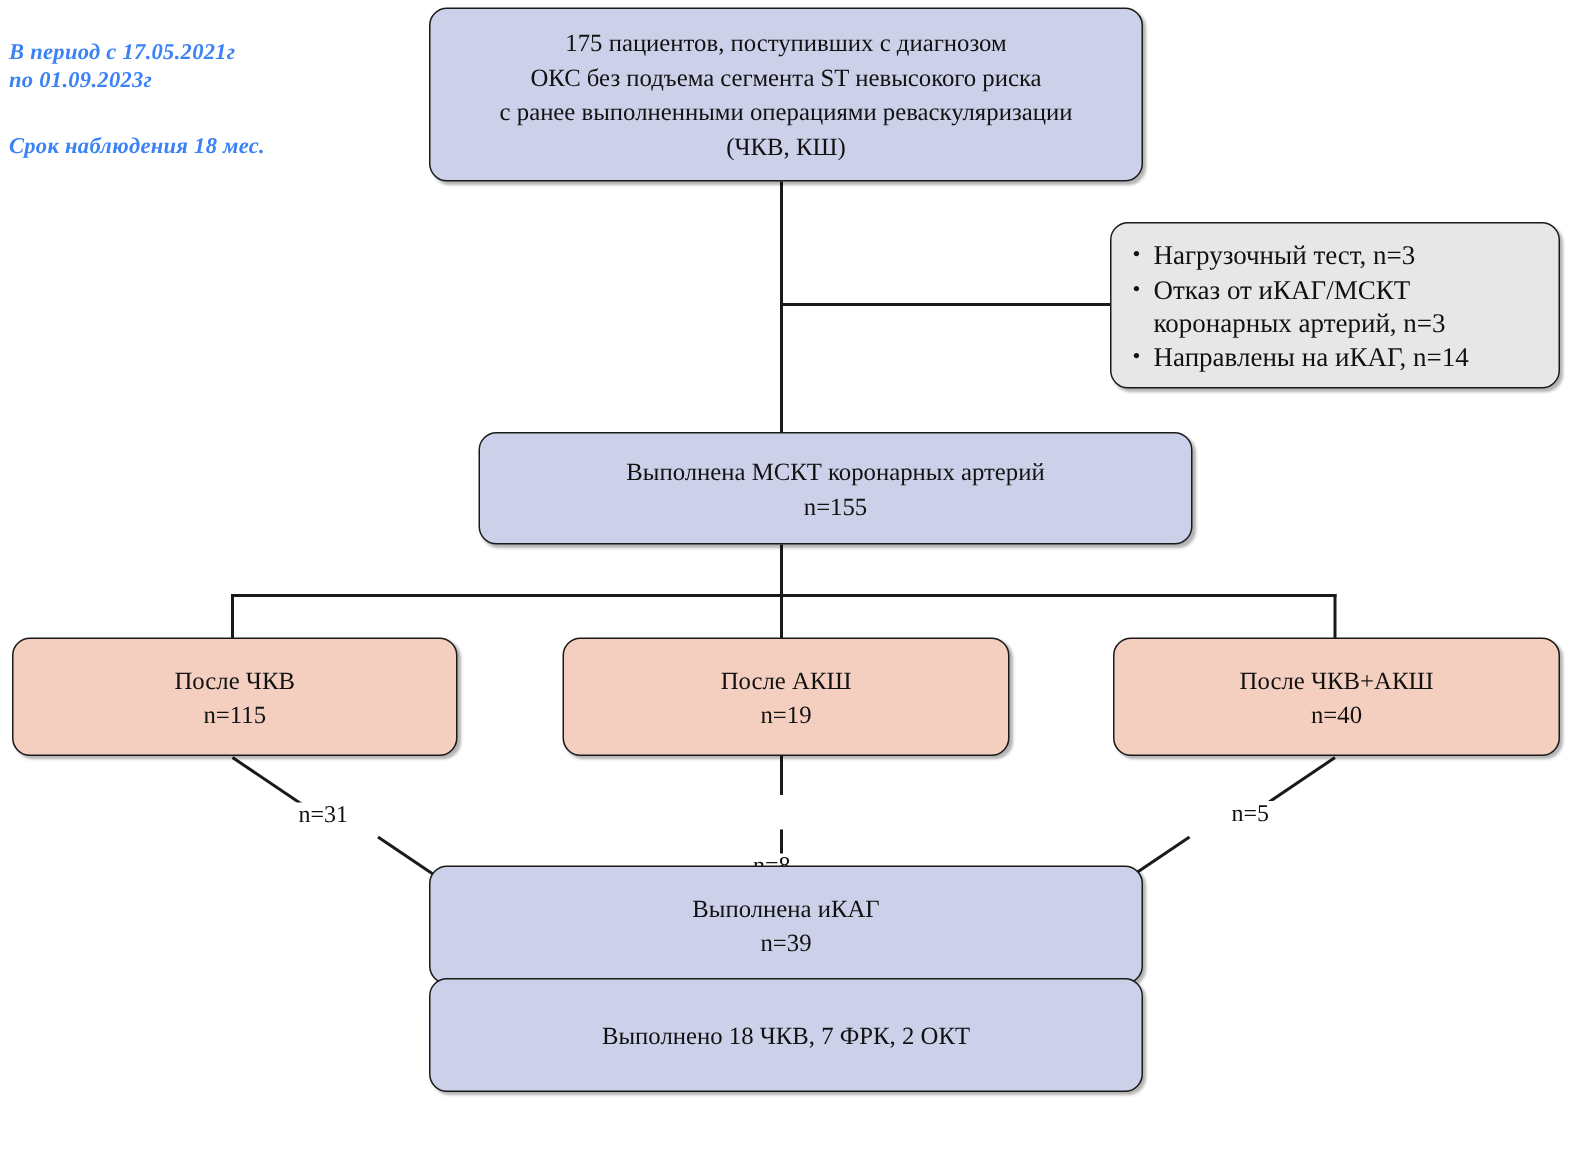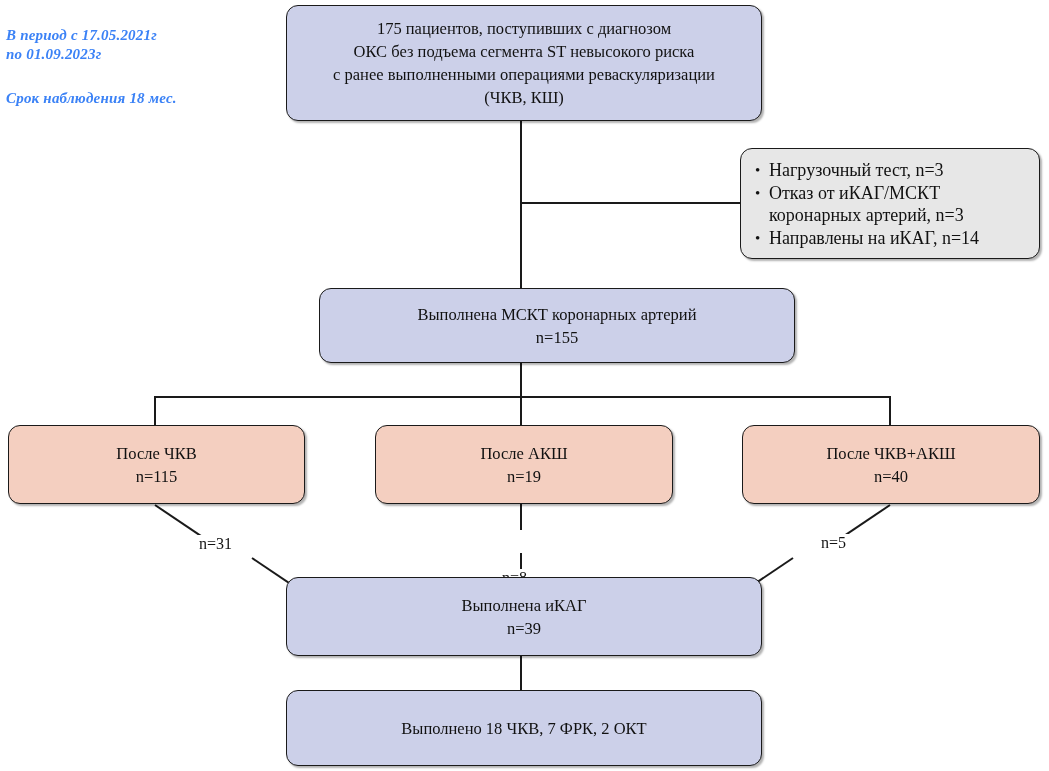--- a/index.html
+++ b/index.html
@@ -59,21 +59,21 @@
   .node .line { display: block; white-space: nowrap; }
 
   
   #box-cohort      { left: 286px; top: 5px;   width: 476px; height: 116px; }
   #box-exclusions  { left: 740px; top: 148px; width: 300px; height: 111px; font-size: 15.5px; line-height: 22px; }
   #box-msct        { left: 286px; top: 288px; width: 476px; height: 75px; margin-left: 33px; }
   #box-pci         { left: 8px;   top: 425px; width: 297px; height: 79px; }
   #box-cabg        { left: 375px; top: 425px; width: 298px; height: 79px; }
   #box-pcicabg     { left: 742px; top: 425px; width: 298px; height: 79px; }
   #box-icag        { left: 286px; top: 577px; width: 476px; height: 79px; }
-  #box-interventions { left: 286px; top: 690px; width: 476px; height: 76px; }
+  #box-interventions { left: 286px; top: 652px; width: 476px; height: 76px; }
 
   
   .bullet-row {
     display: flex;
     align-items: flex-start;
     margin: 0 0 1px 0;
   }
   .bullet-dot {
     flex: 0 0 auto;
     width: 14px;

